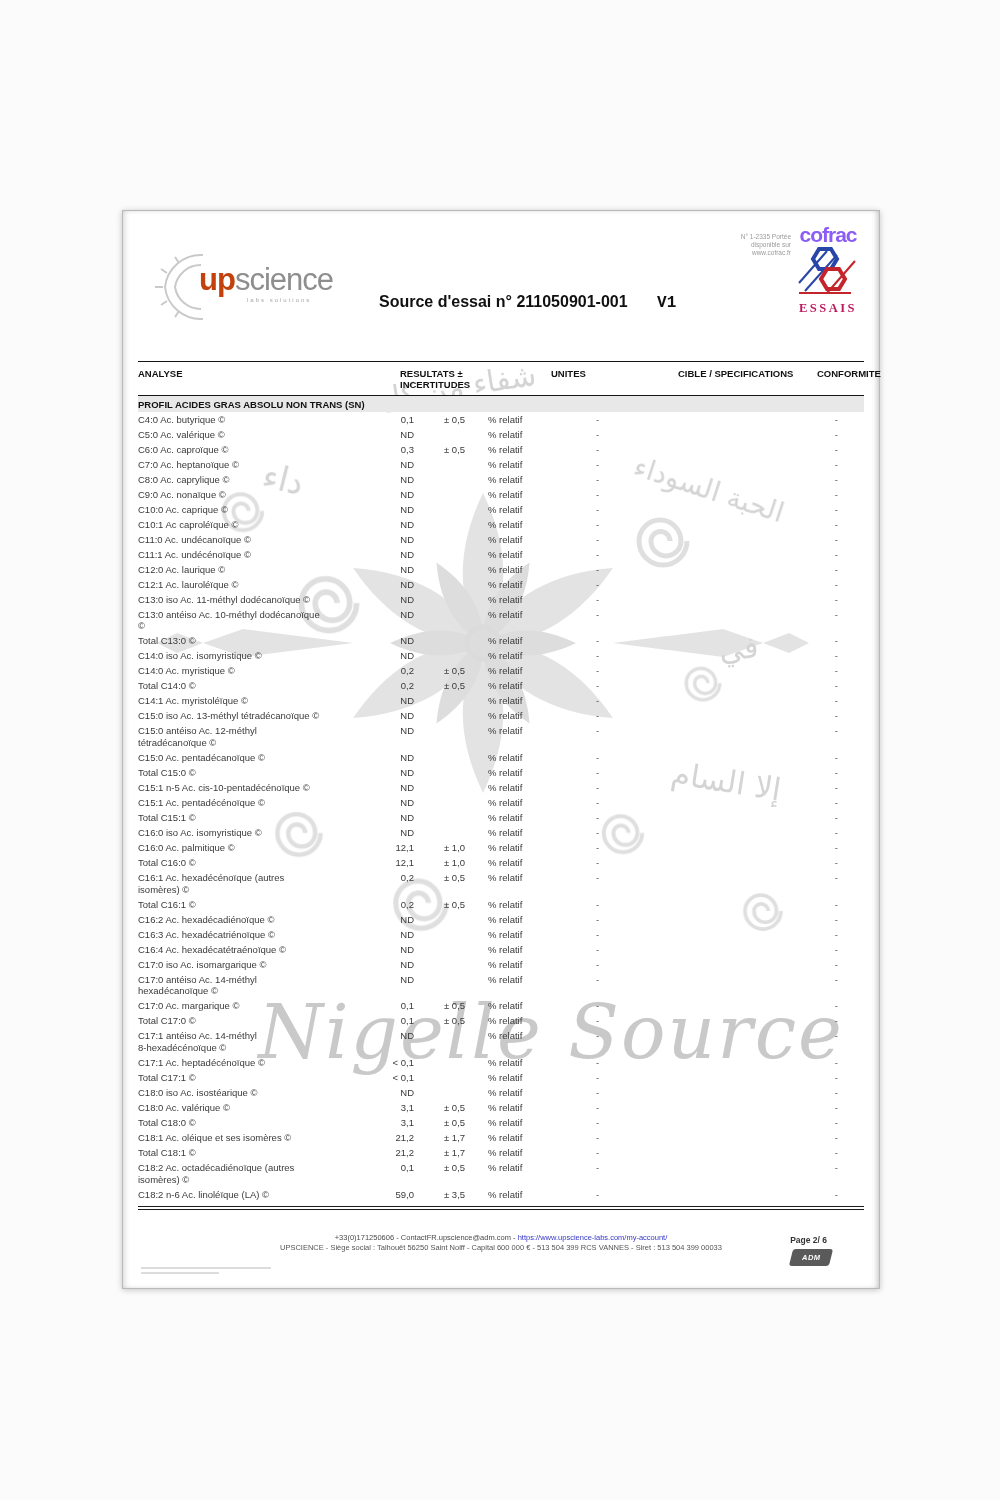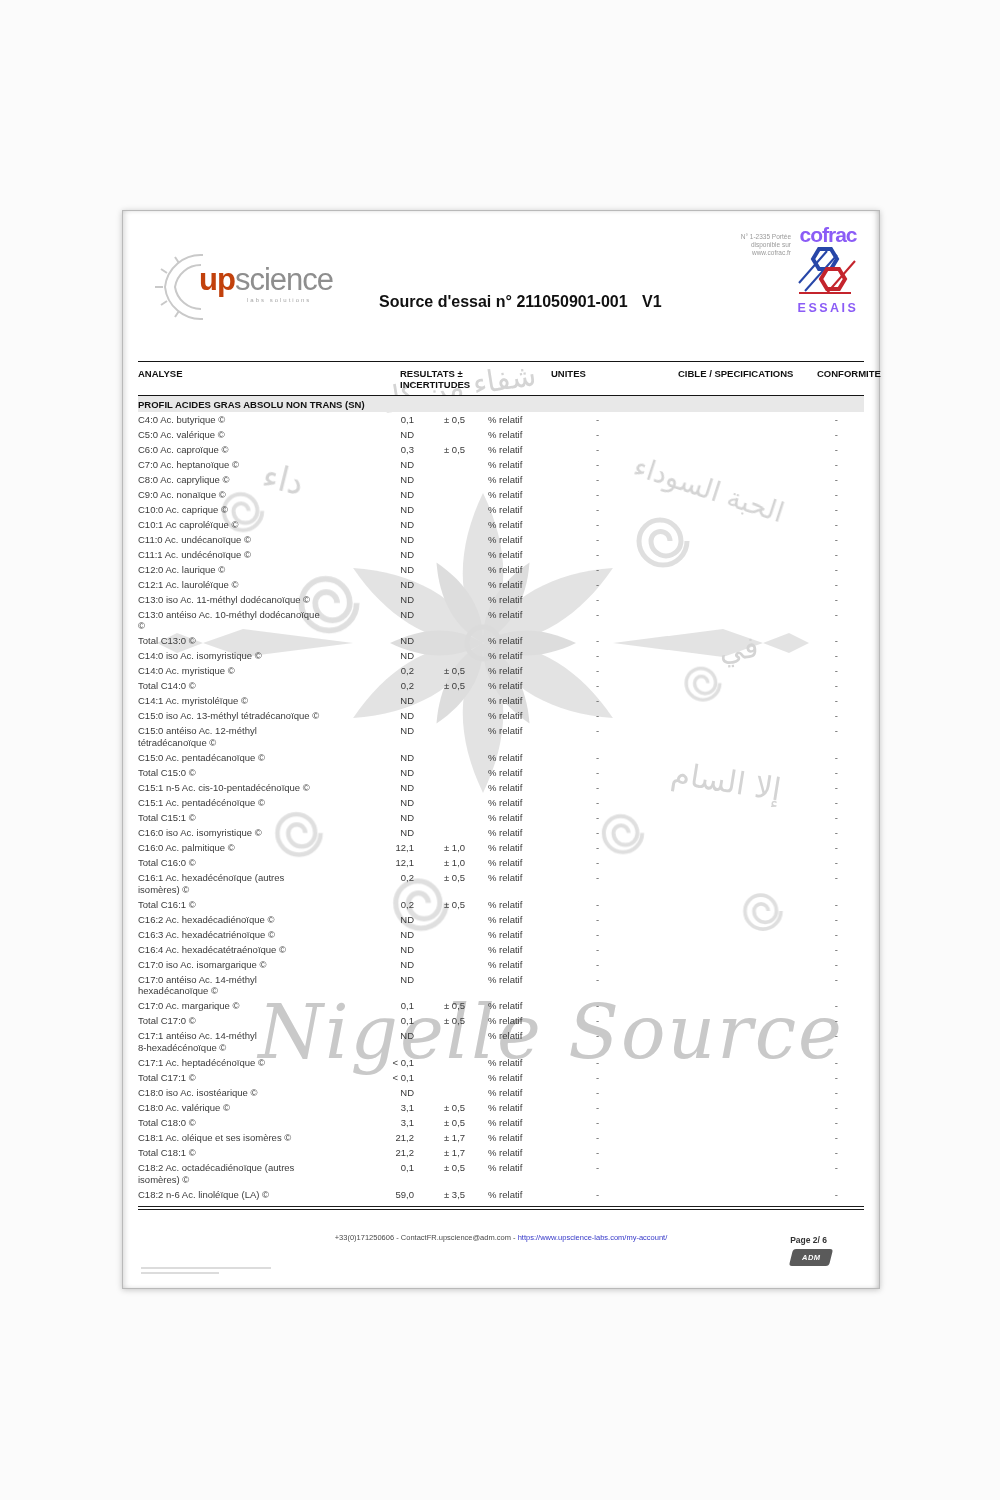--- a/index.html
+++ b/index.html
@@ -33,26 +33,26 @@
   
   .logo{position:absolute;left:28px;top:40px;width:210px;height:72px;}
   .logo-swirl{position:absolute;left:0;top:-4px;}
   .logo-text{position:absolute;left:48px;top:14px;line-height:30px;}
   .logo-up{font-weight:bold;font-size:31px;color:#c2410c;letter-spacing:-1px;}
   .logo-science{font-size:31px;color:#8e8e8e;letter-spacing:-1px;}
   .logo-tagline{position:absolute;left:96px;top:46px;font-size:6px;color:#a7a7a7;letter-spacing:2px;text-transform:lowercase;}
   .report-title{position:absolute;left:256px;top:82px;font-size:16px;color:#111;white-space:nowrap;}
   .report-title .lbl{font-weight:bold;}
   .report-title .num{font-weight:600;}
-  .report-title .ver{font-weight:600;margin-left:10px;}
+  .report-title .ver{font-weight:600;margin-left:25px;font-family:Liberation Mono, monospace;}
   .cofrac{position:absolute;right:18px;top:14px;display:flex;align-items:flex-start;}
   .cofrac-note{width:84px;text-align:right;font-size:6.5px;color:#9a9a9a;line-height:8px;margin-top:8px;margin-right:4px;white-space:pre-line;}
   .cofrac-logo{width:66px;text-align:center;}
   .cofrac-brand{font-size:21px;font-weight:bold;color:#8b5cf6;letter-spacing:-1px;line-height:20px;}
-  .cofrac-essais{font-size:12.5px;font-weight:bold;color:#8b5cf6;letter-spacing:2.5px;line-height:14px;}
+  .cofrac-essais{font-size:12.5px;font-weight:bold;color:#be185d;letter-spacing:2.5px;line-height:14px;font-family:Liberation Serif, serif;}
   
   .table{position:absolute;left:15px;top:150px;width:726px;font-size:9.5px;color:#3a3a3a;}
   .thead{
     display:grid;grid-template-columns:218px 58px 58px 82px 158px 1fr;
     border-top:1.6px solid #151515;border-bottom:1.6px solid #151515;
     padding:6px 0 5px 0;font-weight:bold;font-size:9.5px;color:#111;line-height:11px;gap:21px;
   }
   .th-res{grid-column:2/4;padding-left:23px;white-space:pre-line;}
   .th-uni{grid-column:4;padding-left:16px;}
   .th-cib{grid-column:5;padding-left:40px;}
@@ -627,20 +627,21 @@
     <div class="td-cib">-</div>
     <div class="td-con">-</div>
   </div>
 </div>
     </div>
 
     <div class="footer">
       <div class="f-line1">
         <span>+33(0)171250606 - ContactFR.upscience@adm.com - </span><a href="#">https://www.upscience-labs.com/my-account/</a>
       </div>
+      <div class="f-line2">UPSCIENCE - Siège social : Talhouët 56250 Saint Nolff - Capital 600 000 € - 513 504 399 RCS VANNES - Siret : 513 504 399 00033</div>
       <div class="f-page">Page 2/ 6</div>
       <div class="f-badge">
           <span>ADM</span>
         </div>
       <div class="f-fineprint">
           <i></i>
           <i></i>
         </div>
     </div>
 

